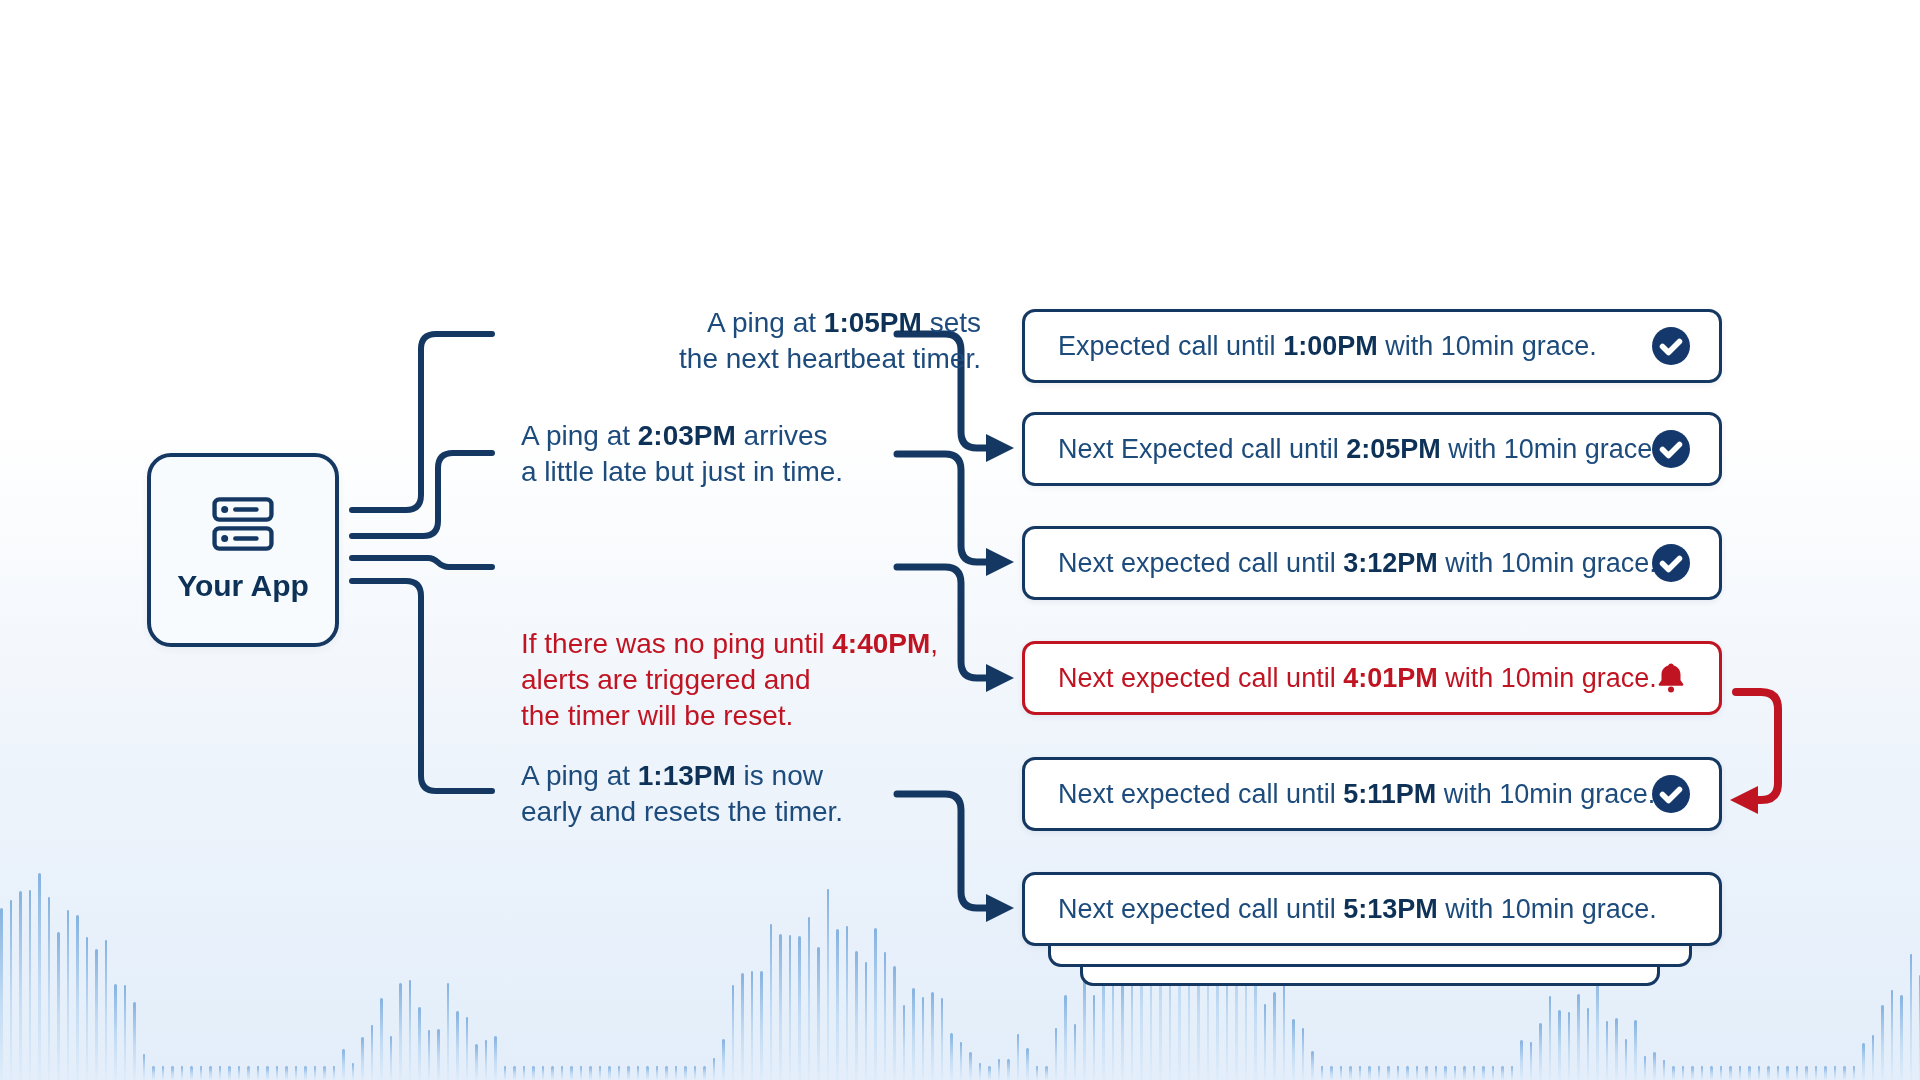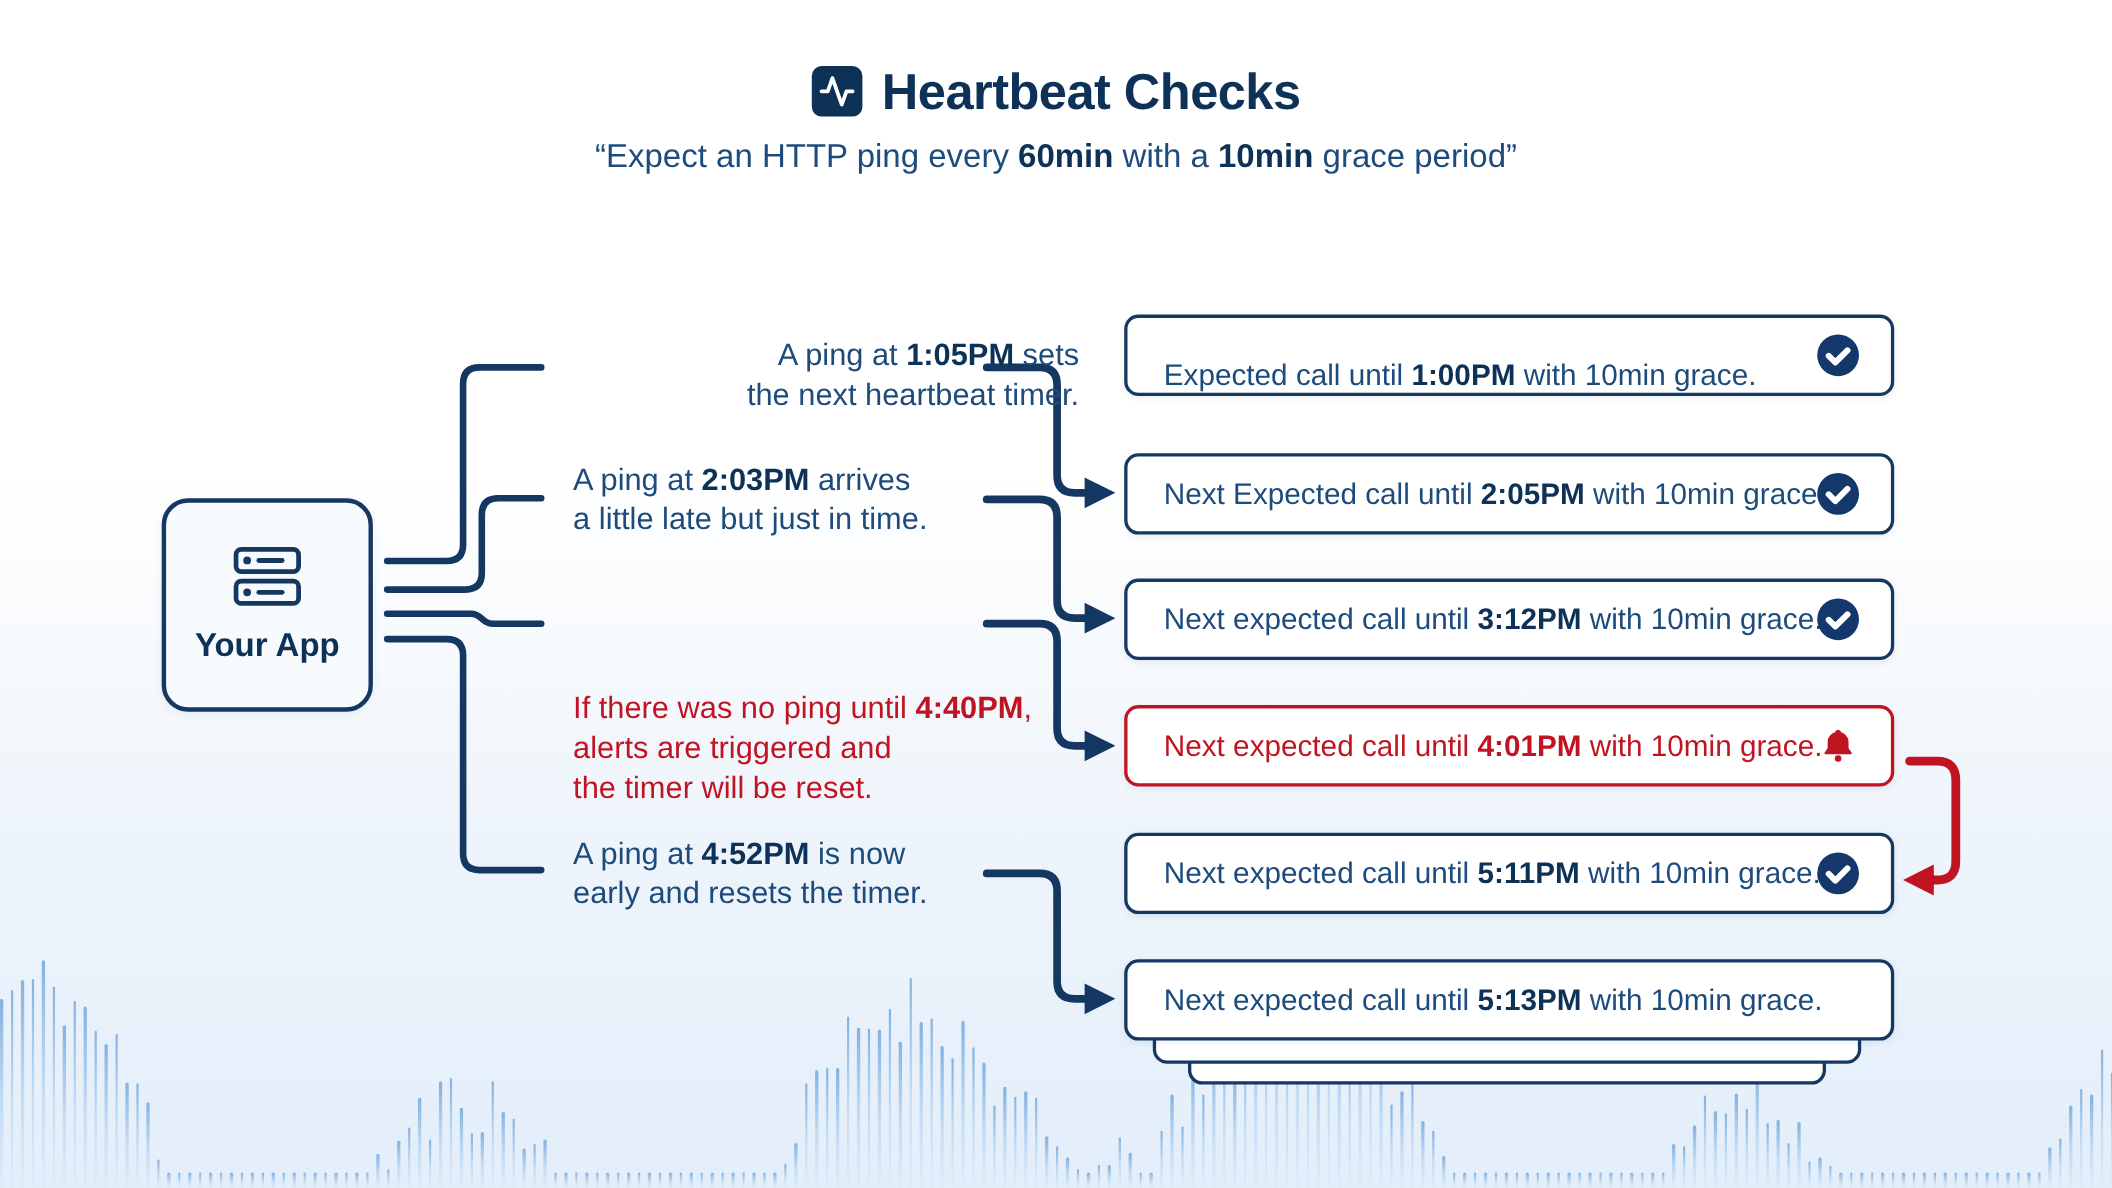--- a/index.html
+++ b/index.html
@@ -311,55 +311,44 @@
     <polygon class="hook-head" points="986,548 1014,562 986,576"></polygon>
     <path class="hook" d="M 897 567 H 945 Q 961 567 961 583 V 662 Q 961 678 977 678 H 986"></path>
     <polygon class="hook-head" points="986,664 1014,678 986,692"></polygon>
     <path class="hook" d="M 897 794 H 945 Q 961 794 961 810 V 892 Q 961 908 977 908 H 986"></path>
     <polygon class="hook-head" points="986,894 1014,908 986,922"></polygon>
 
     <path class="redloop" d="M 1736 692 H 1761 Q 1778 692 1778 709 V 783 Q 1778 800 1761 800 H 1756"></path>
     <polygon class="red-head" points="1758,786 1730,800 1758,814"></polygon>
   </svg>
 
-  <div class="header">
-    <div class="title-row">
-      <span class="title-icon">
-        <svg width="34" height="34" viewBox="0 0 24 24" fill="none">
-          <polyline points="22 12 18 12 15 20.5 9 3.5 6 12 2 12" stroke="#ffffff" stroke-width="2.4" stroke-linecap="round" stroke-linejoin="round"></polyline>
-        </svg>
-      </span>
-      <span class="title-text">Heartbeat Checks</span>
-    </div>
-    <div class="subtitle">“Expect an HTTP ping every <b>60min</b> with a <b>10min</b> grace period”</div>
-  </div>
 
   <div class="app-box">
     <span class="server-icon">
       <svg width="62" height="54" viewBox="0 0 64 56" fill="none" stroke="currentColor" stroke-width="4.5" stroke-linecap="round" stroke-linejoin="round">
         <rect x="2.5" y="2.5" width="59" height="21" rx="5"></rect>
         <rect x="2.5" y="32.5" width="59" height="21" rx="5"></rect>
         <circle cx="13" cy="13" r="1.4" fill="currentColor"></circle>
         <line x1="24" y1="13" x2="46" y2="13"></line>
         <circle cx="13" cy="43" r="1.4" fill="currentColor"></circle>
         <line x1="24" y1="43" x2="46" y2="43"></line>
       </svg>
     </span>
     <span class="app-label">Your App</span>
   </div>
 
   <div class="ann" style="top:305px;text-align:right;">A ping at <b>1:05PM</b> sets<br>the next heartbeat timer.</div>
   <div class="ann" style="top:418px;">A ping at <b>2:03PM</b> arrives<br>a little late but just in time.</div>
   <div class="ann red" style="top:626px;">If there was no ping until <b>4:40PM</b>,<br>alerts are triggered and<br>the timer will be reset.</div>
-  <div class="ann" style="top:758px;">A ping at <b>4:52PM</b> is now<br>early and resets the timer.</div>
+  <div class="ann" style="top:758px;">A ping at <b>1:13PM</b> is now<br>early and resets the timer.</div>
 
   <div class="stack-card stack-1"></div>
   <div class="stack-card stack-2"></div>
 
-  <div class="check-box" style="top:286px;align-items:flex-end;">
+  <div class="check-box" style="top:309px;">
     <span class="check-text">Expected call until <b>1:00PM</b> with 10min grace.</span>
     <span class="status-icon check">
       <svg width="40" height="40" viewBox="0 0 40 40">
           <circle cx="20" cy="20" r="19" fill="currentColor"></circle>
           <path d="M11.5 20.5 L17.5 26.5 L28.5 15.5" stroke="#ffffff" stroke-width="5.5" fill="none" stroke-linecap="round" stroke-linejoin="round"></path>
         </svg>
     </span>
 
   </div>
 

